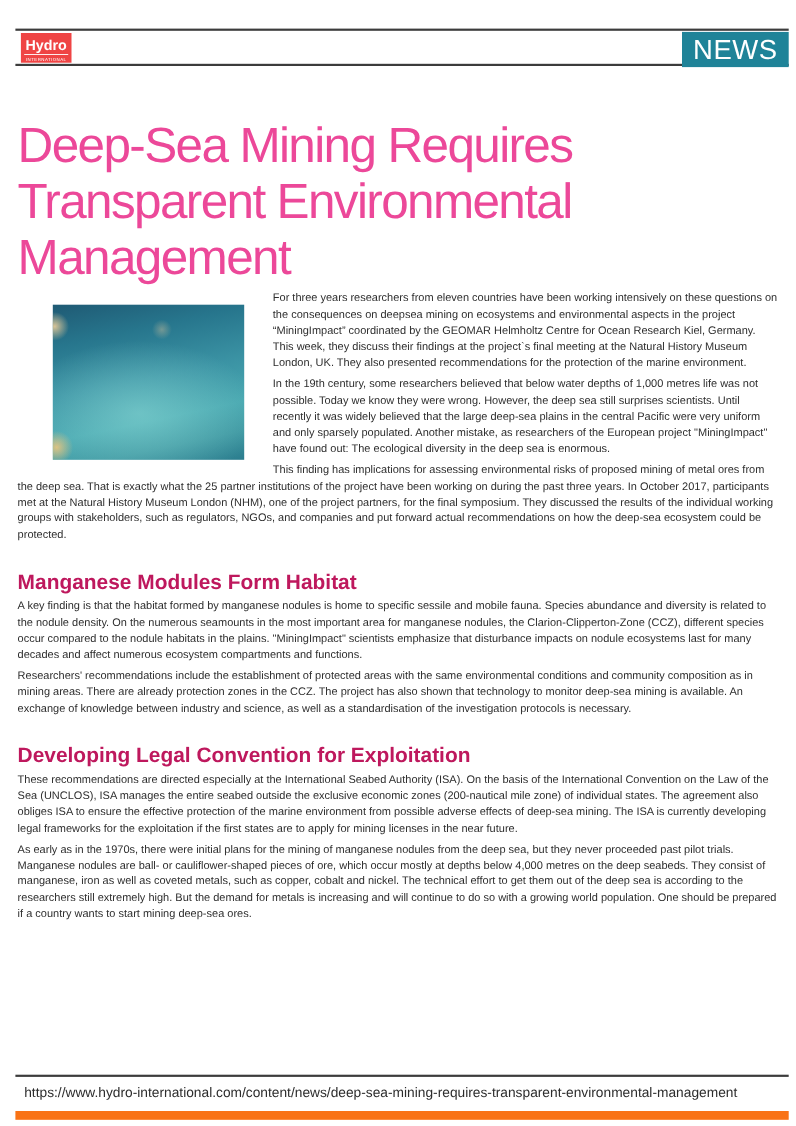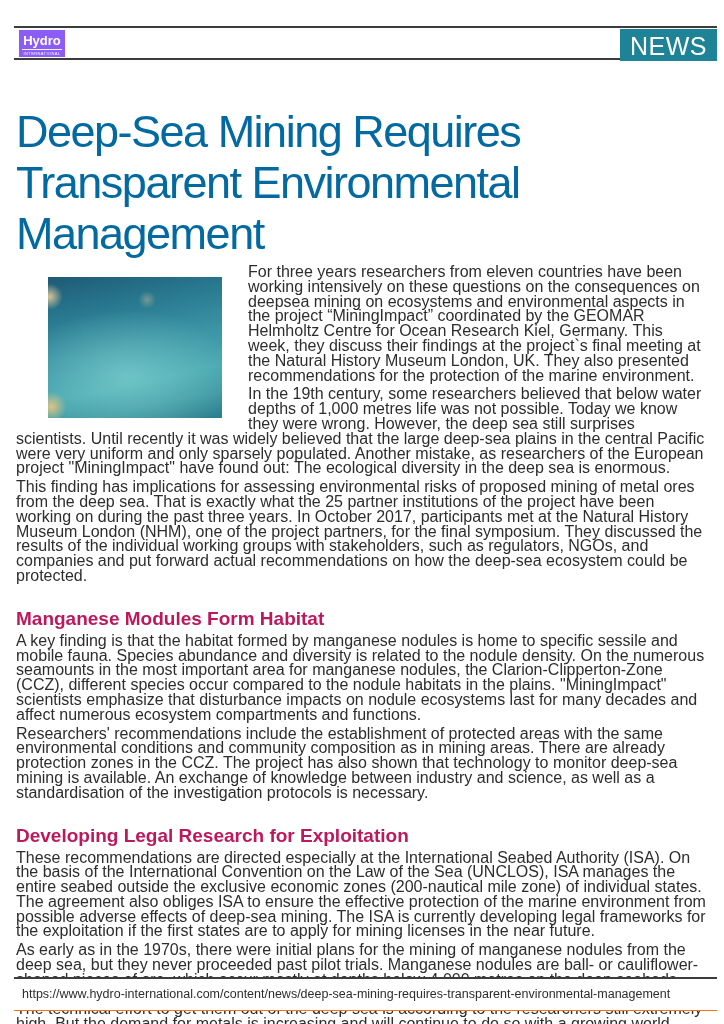--- a/index.html
+++ b/index.html
@@ -19,21 +19,21 @@
     left: 14px; right: 7px; top: 26px;
     height: 34px;
     border-top: 2px solid #3c3c3c;
     border-bottom: 2px solid #3c3c3c;
     background: #ffffff;
   }
   .logo {
     position: absolute;
     left: 5px; top: 2px;
     width: 46px; height: 27px;
-    background: #8b5cf6;
+    background: #ef4444;
     color: #ffffff;
     text-align: center;
     overflow: hidden;
   }
   .logo-title {
     display: block;
     font-size: 13px;
     font-weight: bold;
     line-height: 15px;
     margin-top: 3px;
@@ -61,57 +61,57 @@
 
   
   .content {
     position: absolute;
     left: 0; top: 62px;
     width: 724px;
     padding: 0 16px;
   }
   h1.headline {
     margin: 44px 0 6px;
-    color: #0369a1;
+    color: #ec4899;
     font-size: 45px;
     line-height: 51px;
     font-weight: normal;
     letter-spacing: -1.5px;
   }
   .figure {
     float: left;
     width: 174px; height: 141px;
     margin: 12px 26px 6px 32px;
     background:
       radial-gradient(circle at 1% 14%, rgba(224,200,152,0.95) 0px, rgba(224,200,152,0) 13px),
       radial-gradient(circle at 2% 92%, rgba(228,197,128,0.95) 0px, rgba(228,197,128,0) 15px),
       radial-gradient(circle at 57% 16%, rgba(205,190,155,0.45) 0px, rgba(205,190,155,0) 9px),
       radial-gradient(ellipse 75% 55% at 45% 70%, rgba(150,226,220,0.50) 0%, rgba(150,226,220,0) 85%),
       linear-gradient(168deg, #1f5a74 0%, #27768d 22%, #3b93a4 48%, #48a7b0 70%, #3f98a2 85%, #2b7d8e 100%);
   }
   .content p {
-    font-size: 16px;
+    font-size: 10px;
     line-height: 14.8px;
     margin: 4px 0 0;
   }
   h2.section-heading {
     clear: none;
     font-size: 19px;
     line-height: 22px;
     font-weight: bold;
     color: #be185d;
     margin: 24px 0 2px;
   }
 
   
   .pagefoot {
     position: absolute;
     left: 14px; right: 7px; top: 977px;
     border-top: 2px solid #3c3c3c;
-    border-bottom: 1px solid #f97316;
+    border-bottom: 8px solid #f97316;
     padding: 5px 8px 8px;
     background: #ffffff;
   }
   .url {
     font-size: 12.5px;
     color: #2d2d2d;
   }
 </style>
 </head>
 <body>
@@ -130,20 +130,20 @@
   <div class="figure"></div>
 
   <p>For three years researchers from eleven countries have been working intensively on these questions on the consequences on deepsea mining on ecosystems and environmental aspects in the project “MiningImpact” coordinated by the GEOMAR Helmholtz Centre for Ocean Research Kiel, Germany. This week, they discuss their findings at the project`s final meeting at the Natural History Museum London, UK. They also presented recommendations for the protection of the marine environment.</p>
   <p>In the 19th century, some researchers believed that below water depths of 1,000 metres life was not possible. Today we know they were wrong. However, the deep sea still surprises scientists. Until recently it was widely believed that the large deep-sea plains in the central Pacific were very uniform and only sparsely populated. Another mistake, as researchers of the European project "MiningImpact" have found out: The ecological diversity in the deep sea is enormous.</p>
   <p>This finding has implications for assessing environmental risks of proposed mining of metal ores from the deep sea. That is exactly what the 25 partner institutions of the project have been working on during the past three years. In October 2017, participants met at the Natural History Museum London (NHM), one of the project partners, for the final symposium. They discussed the results of the individual working groups with stakeholders, such as regulators, NGOs, and companies and put forward actual recommendations on how the deep-sea ecosystem could be protected.</p>
 
   <h2 class="section-heading">Manganese Modules Form Habitat</h2>
   <p>A key finding is that the habitat formed by manganese nodules is home to specific sessile and mobile fauna. Species abundance and diversity is related to the nodule density. On the numerous seamounts in the most important area for manganese nodules, the Clarion-Clipperton-Zone (CCZ), different species occur compared to the nodule habitats in the plains. "MiningImpact" scientists emphasize that disturbance impacts on nodule ecosystems last for many decades and affect numerous ecosystem compartments and functions.</p>
   <p>Researchers' recommendations include the establishment of protected areas with the same environmental conditions and community composition as in mining areas. There are already protection zones in the CCZ. The project has also shown that technology to monitor deep-sea mining is available. An exchange of knowledge between industry and science, as well as a standardisation of the investigation protocols is necessary.</p>
 
-  <h2 class="section-heading">Developing Legal Research for Exploitation</h2>
+  <h2 class="section-heading">Developing Legal Convention for Exploitation</h2>
   <p>These recommendations are directed especially at the International Seabed Authority (ISA). On the basis of the International Convention on the Law of the Sea (UNCLOS), ISA manages the entire seabed outside the exclusive economic zones (200-nautical mile zone) of individual states. The agreement also obliges ISA to ensure the effective protection of the marine environment from possible adverse effects of deep-sea mining. The ISA is currently developing legal frameworks for the exploitation if the first states are to apply for mining licenses in the near future.</p>
   <p>As early as in the 1970s, there were initial plans for the mining of manganese nodules from the deep sea, but they never proceeded past pilot trials. Manganese nodules are ball- or cauliflower-shaped pieces of ore, which occur mostly at depths below 4,000 metres on the deep seabeds. They consist of manganese, iron as well as coveted metals, such as copper, cobalt and nickel. The technical effort to get them out of the deep sea is according to the researchers still extremely high. But the demand for metals is increasing and will continue to do so with a growing world population. One should be prepared if a country wants to start mining deep-sea ores.</p>
 </main>
 
 <footer class="pagefoot">
   <span class="url">https://www.hydro-international.com/content/news/deep-sea-mining-requires-transparent-environmental-management</span>
 </footer>
 
 </body></html>

